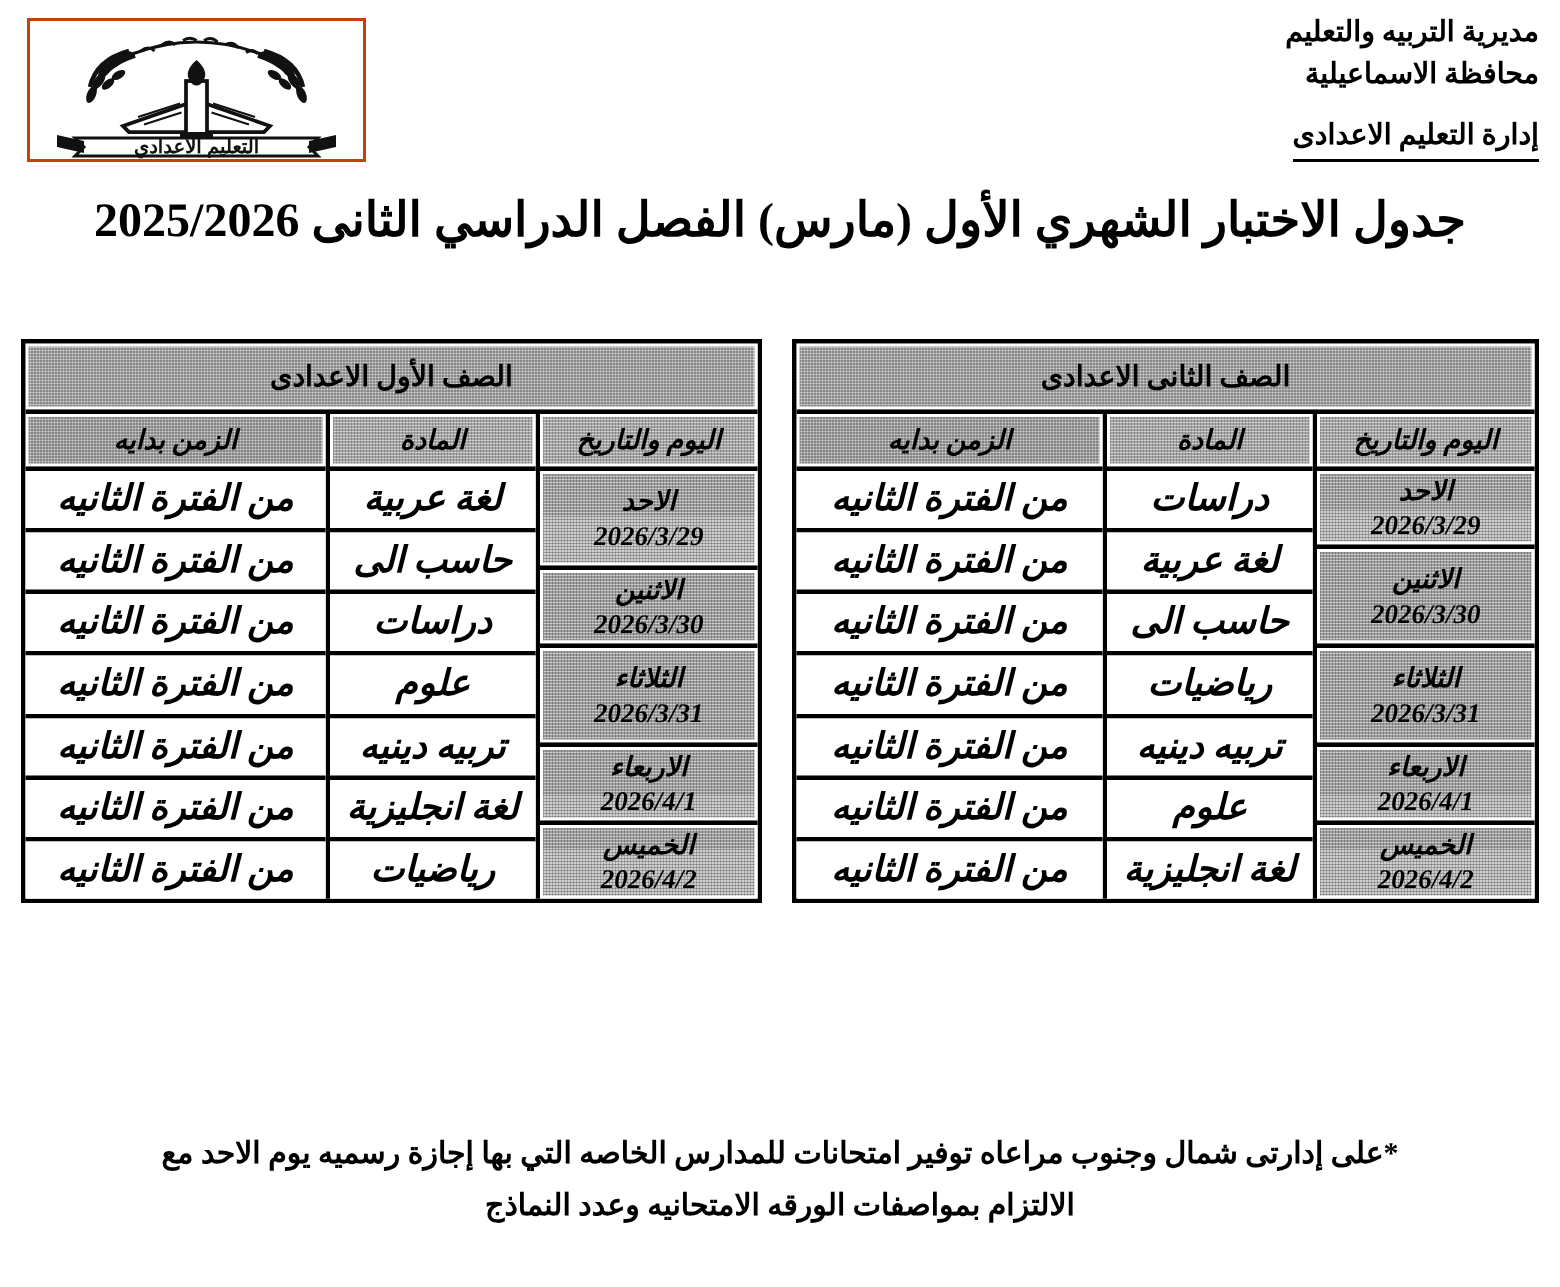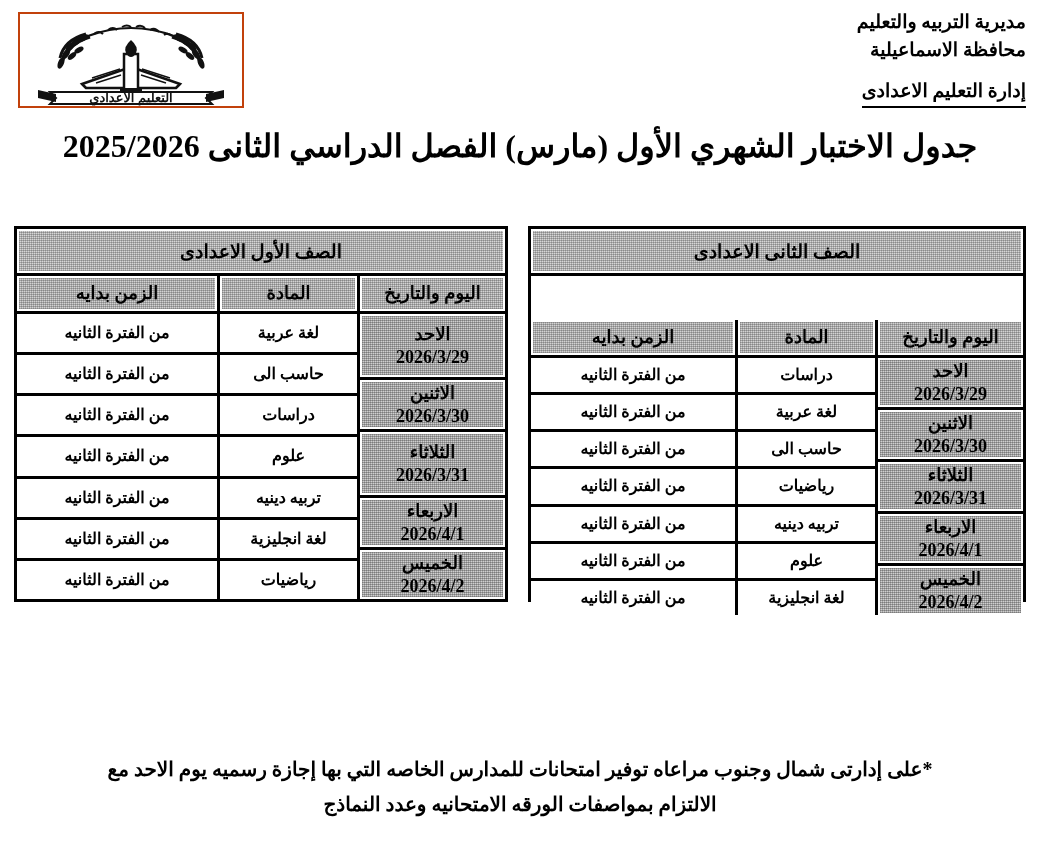--- a/index.html
+++ b/index.html
@@ -54,52 +54,53 @@
     display:flex;flex-direction:row-reverse;gap:0;
   }
   .grade-table{
     box-sizing:border-box;
     border:3px solid #000;
     background:#fff;
     display:flex;flex-direction:column;
   }
   .grade-table.right-tbl{width:494px;margin-right:0;}
   .gutter{width:20px;background:#fff;}
-  .grade-table.left-tbl{width:498px;gap:44px;}
+  .grade-table.left-tbl{width:498px;}
 
   .tbl-title{
     height:44px;flex:0 0 44px;
     display:flex;align-items:center;justify-content:center;
     font-size:19px;font-weight:bold;
     border-bottom:3px solid #000;
     background-color:#d6d6d6;
     background-image:
       repeating-linear-gradient(0deg,rgba(0,0,0,.22) 0 1px,rgba(0,0,0,0) 1px 2px),
       repeating-linear-gradient(90deg,rgba(0,0,0,.18) 0 1px,rgba(0,0,0,0) 1px 2px);
     box-shadow:inset 0 0 0 2px #fff;
   }
   .grid{
     flex:1 1 auto;display:flex;flex-direction:row;
   }
   .col{
     display:flex;flex-direction:column;
     border-left:3px solid #000;
     box-sizing:border-box;
+    font-style:italic;
   }
   .col:last-child{border-left:none;}
   .col-date{flex:0 0 148px;}
   .col-subj{flex:0 0 140px;}
   .col-time{flex:1 1 auto;}
 
   .cell{
     box-sizing:border-box;
     display:flex;align-items:center;justify-content:center;
     text-align:center;
     border-bottom:3px solid #000;
-    font-size:16px;font-weight:bold;
+    font-size:24px;font-weight:bold;
     line-height:1.25;
     background:#fff;
     padding:2px 4px;
   }
   .cell:last-child{border-bottom:none;}
   .hdr{
     flex:0 0 38px;
     background-color:#d2d2d2;
     background-image:
       repeating-linear-gradient(0deg,rgba(0,0,0,.22) 0 1px,rgba(0,0,0,0) 1px 2px),

